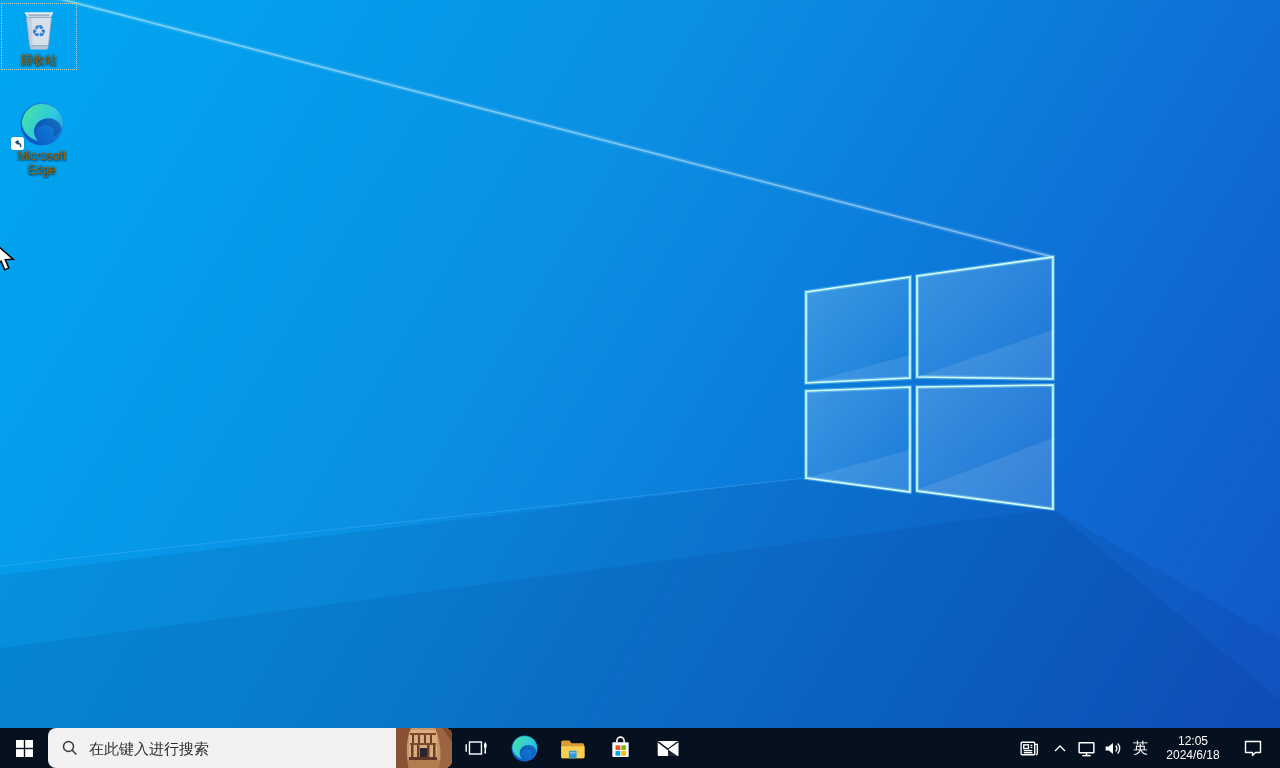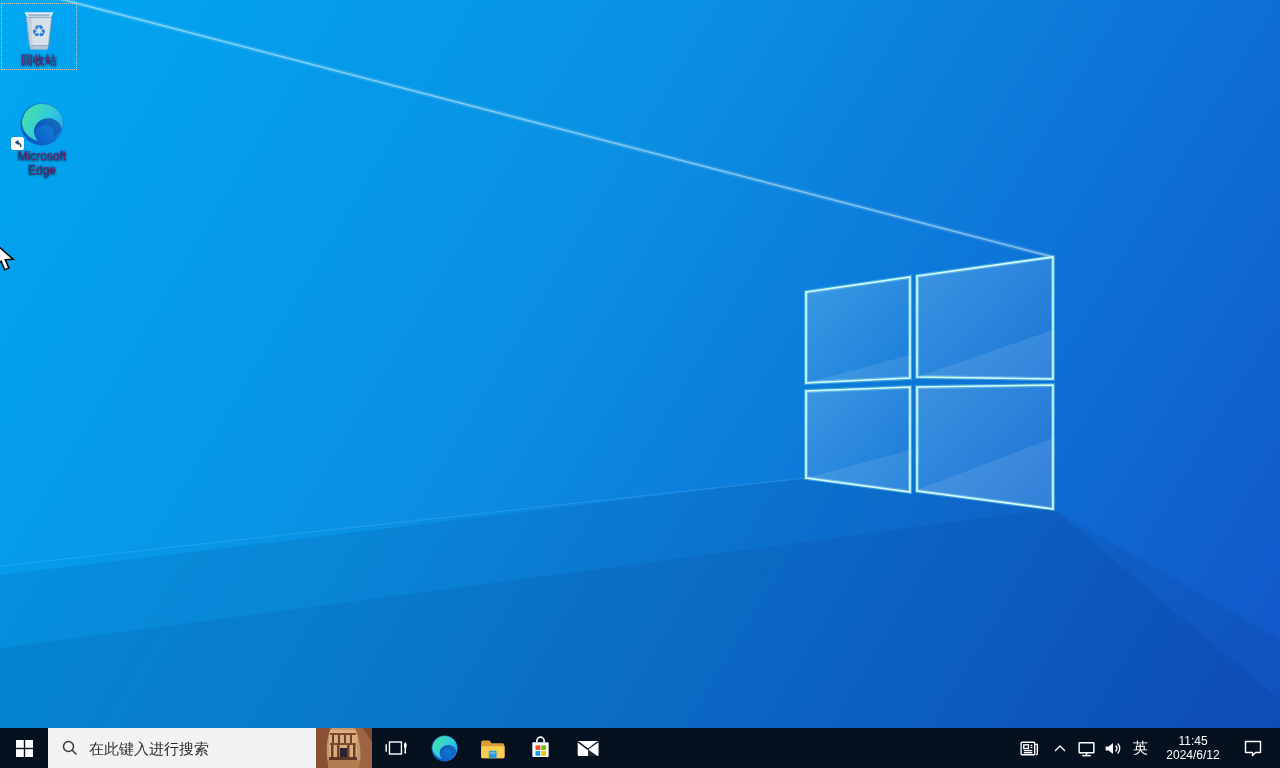--- a/index.html
+++ b/index.html
@@ -10,42 +10,42 @@
   }
   
   .wallpaper{position:absolute;inset:0;display:block;}
   
   .desktop-icon{
     position:absolute;width:74px;padding:2px 0 2px;text-align:center;cursor:default;
   }
   .desktop-icon.selected{border:1px dotted rgba(238,210,180,.85);}
   .icon-art{display:flex;justify-content:center;position:relative;}
   .icon-label{
-    margin-top:1px;font-size:12px;line-height:1.2;color:#701a75;
+    margin-top:1px;font-size:12px;line-height:1.2;color:#a16207;
     text-shadow:0 1px 2px rgba(0,0,0,.75),0 0 3px rgba(0,0,0,.45);
   }
   .shortcut-badge{
     position:absolute;left:6px;bottom:-2px;width:13px;height:13px;border-radius:2px;
     background:#fff;box-shadow:0 0 1px rgba(0,0,0,.5);display:flex;align-items:center;justify-content:center;
   }
   
   .cursor{position:absolute;left:-7px;top:242px;pointer-events:none;}
   
   .taskbar{
     position:absolute;left:0;right:0;bottom:0;height:40px;
     background:var(--taskbar-bg,#05111e);
     display:flex;align-items:stretch;z-index:10;
   }
   .tb-btn{
     width:48px;display:flex;align-items:center;justify-content:center;
     background:transparent;border:none;padding:0;cursor:pointer;flex:0 0 auto;
   }
   .searchbox{
-    width:324px;flex:0 0 auto;background:var(--search-box-bg,#f2f2f2);
-    display:flex;align-items:center;overflow:hidden;
+    width:404px;flex:0 0 auto;background:var(--search-box-bg,#f2f2f2);
+    display:flex;align-items:center;overflow:hidden;border-radius:8px;
   }
   .searchbox .mag{flex:0 0 auto;margin:0 8px 0 13px;display:flex;}
   .searchbox input{
     flex:1 1 auto;border:none;outline:none;background:transparent;
     font-size:15px;color:var(--search-text,#1f1f1f);min-width:0;
     font-family:"Liberation Sans","DejaVu Sans",sans-serif;
   }
   .searchbox input::placeholder{color:var(--search-text,#1f1f1f);opacity:.95;}
   .search-highlight{flex:0 0 auto;width:56px;height:40px;display:block;cursor:pointer;}
   .tb-spacer{flex:1 1 auto;}
@@ -270,22 +270,22 @@
       <svg width="21" height="21" viewBox="0 0 20 20">
         <path d="M2.5 8 H5.5 L9.5 4.8 V15.2 L5.5 12 H2.5 Z" fill="#fff"></path>
         <path d="M12 7.2 A4.2 4.2 0 0 1 12 12.8" stroke="#fff" stroke-width="1.3" fill="none"></path>
         <path d="M14 5.2 A7 7 0 0 1 14 14.8" stroke="#fff" stroke-width="1.3" fill="none"></path>
       </svg>
     </button>
 
     <button class="tray-btn ime">英</button>
 
     <button class="tray-btn clock">
-      <div>11:45</div>
-      <div>2024/6/12</div>
+      <div>12:05</div>
+      <div>2024/6/18</div>
     </button>
 
     <button class="tray-btn" style="width:42px">
       <svg width="22" height="22" viewBox="0 0 22 22" fill="none" stroke="#fff" stroke-width="1.4" stroke-linejoin="round">
         <path d="M3.5 4.5 H18.5 V15.5 H13.5 L10.5 18.5 V15.5 H3.5 Z"></path>
       </svg>
     </button>
 
   </div>
 </div>

